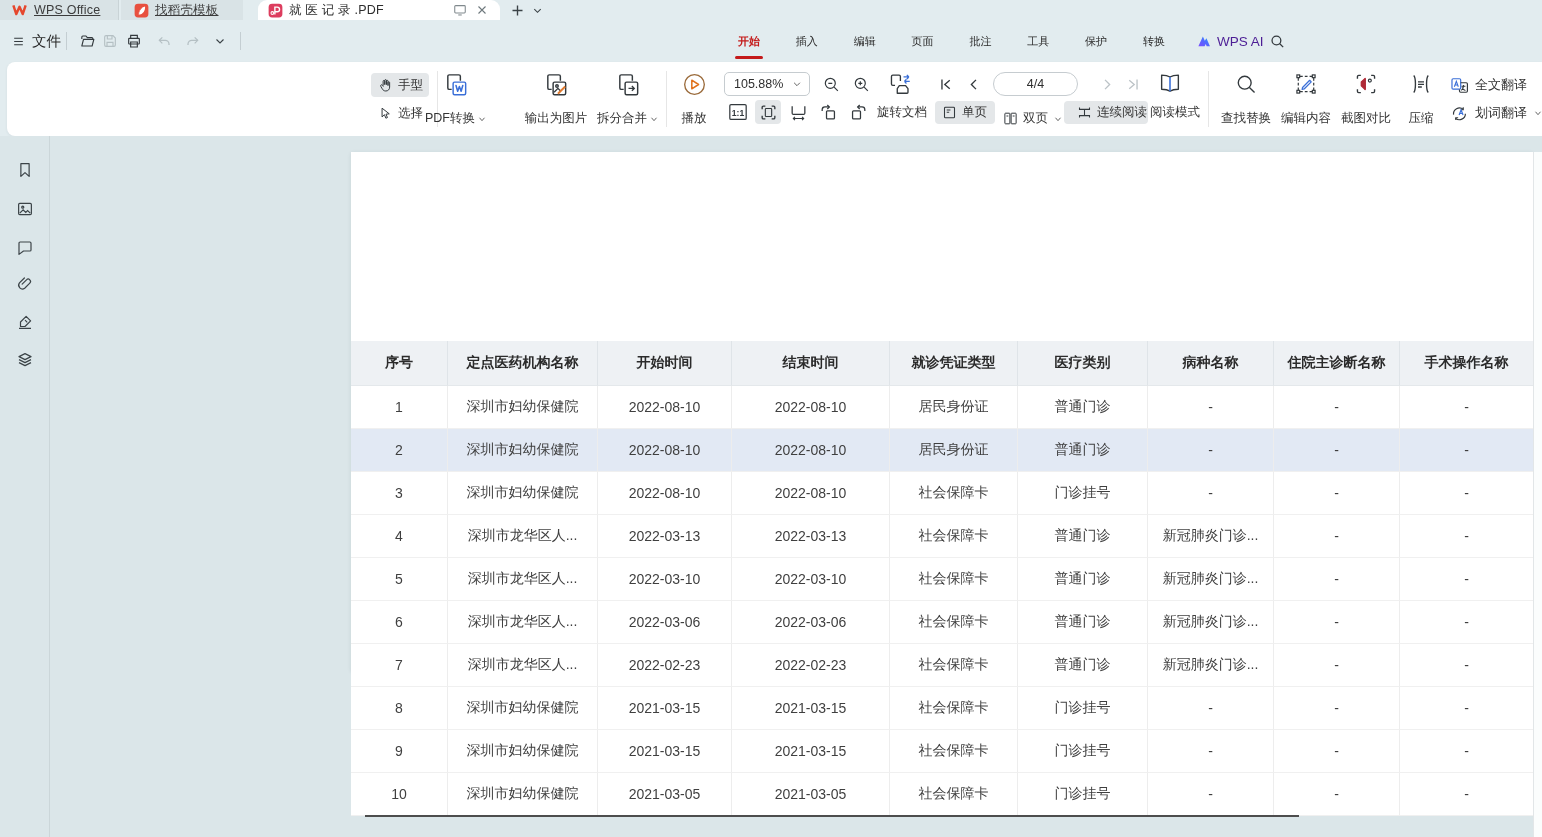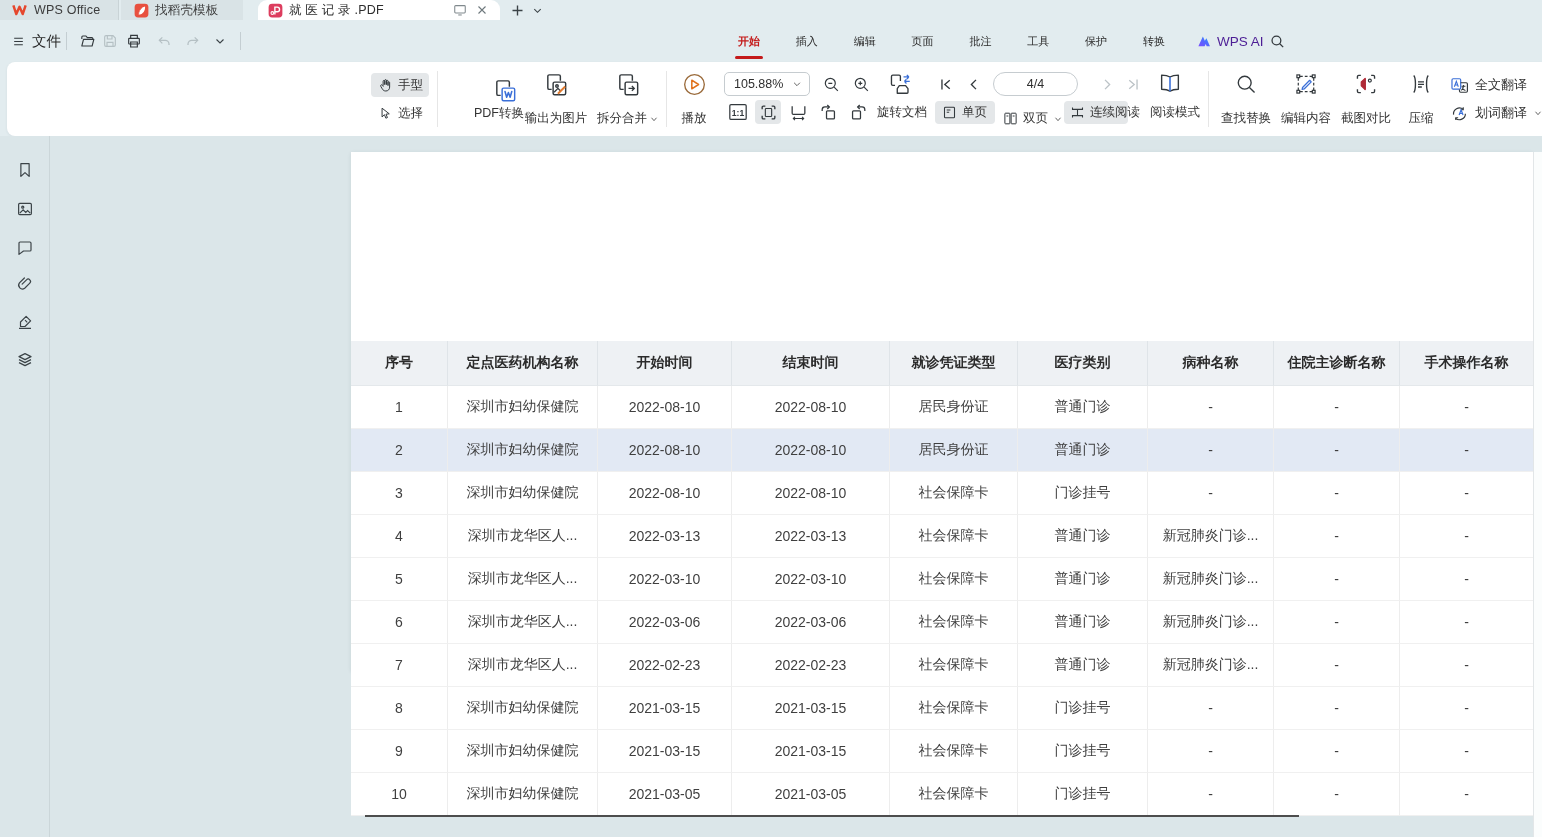--- a/index.html
+++ b/index.html
@@ -3,21 +3,21 @@
 <meta charset="utf-8">
 <style>
   * { margin:0; padding:0; box-sizing:border-box; }
   html,body { width:1542px; height:837px; overflow:hidden; }
   body { font-family:"Liberation Sans","DejaVu Sans",sans-serif; }
   .app { position:relative; width:1542px; height:837px; background:#e2ecef; overflow:hidden; }
 
   
   .tabbar { position:absolute; left:0; top:0; width:1542px; height:20px; }
   .tab { position:absolute; top:0; height:20px; display:flex; align-items:center; font-size:12.5px; color:#3c3c3c; }
-  .tab-inactive { background:#d9e3e6; }
+  .tab-inactive { background:#d9e3e6;text-decoration:underline; }
   .tab1 { left:0; width:119px; padding-left:11px; border-right:1px solid #c9d3d6; }
   .tab2 { left:121px; width:122px; padding-left:13px; }
   .tab-active { left:258px; width:242px; background:#ffffff; border-radius:9px 9px 0 0; padding-left:10px; color:#2d2d2d; }
   .tab .ticon { margin-right:6px; display:inline-flex; }
   .tab-title { letter-spacing:.2px; white-space:pre; }
   .tab-monitor { position:absolute; left:195px; top:3px; }
   .tab-close { position:absolute; left:217px; top:3px; }
   .newtab-btn { position:absolute; left:506px; top:0px; width:22px; height:20px; display:flex; align-items:center; justify-content:center; }
   .tablist-btn { position:absolute; left:528px; top:0px; width:18px; height:20px; display:flex; align-items:center; justify-content:center; }
 
@@ -218,21 +218,21 @@
       <span>
           <svg width="15" height="15" viewBox="0 0 24 24" fill="none" stroke="#33393d" stroke-width="1.6" stroke-linejoin="round">
             <path d="M6.5 3.5v14l3.8-3.6 2.3 5.6 2.5-1-2.3-5.4 5.2-.6z"></path>
           </svg>
         </span>
       <span class="rb-label">选择</span>
     </div>
 
     <div class="rdiv" style="left:430px;"></div>
 
-    <div class="bigbtn" style="left:465px;width:66px;justify-content:center;">
+    <div class="bigbtn" style="left:416px;width:66px;">
       <span>
         <svg width="27" height="27" viewBox="0 0 28 28" fill="none" stroke="#33393d" stroke-width="1.5">
             <path d="M18 9V4.5A1.5 1.5 0 0 0 16.5 3h-10A1.5 1.5 0 0 0 5 4.5v12A1.5 1.5 0 0 0 6.5 18H9"></path>
             <rect x="10.5" y="10.5" width="13" height="13" rx="1.5" stroke="#3a6fd8"></rect>
             <polyline points="13.5,14 15.2,20 17,15 18.8,20 20.5,14" stroke="#3a6fd8" stroke-width="1.6" stroke-linejoin="round" stroke-linecap="round"></polyline>
           </svg>
       </span>
       <span class="rb-label">
           <span>PDF转换</span>
           <svg width="10" height="10" viewBox="0 0 24 24" fill="none" stroke="#555" stroke-width="2.2">
@@ -395,21 +395,21 @@
             <rect x="3" y="3.5" width="8" height="17" rx="1"></rect>
             <rect x="13" y="3.5" width="8" height="17" rx="1"></rect>
             <path d="M5.5 8h3M15.5 8h3"></path>
           </svg>
         </span>
       <span class="rb-label">双页</span>
       <svg width="10" height="10" viewBox="0 0 24 24" fill="none" stroke="#555" stroke-width="2.2">
           <path d="M6 9l6 7 6-7"></path>
         </svg>
     </div>
-    <div class="rb rb-pill" style="left:1057px;top:39px;width:64px;height:23px;padding-left:6px;gap:5px;">
+    <div class="rb rb-pill" style="left:1057px;top:39px;width:84px;height:23px;padding-left:13px;gap:5px;">
       <span>
           <svg width="15" height="15" viewBox="0 0 24 24" fill="none" stroke="#33393d" stroke-width="1.7">
             <path d="M4 4v3h16V4M4 20v-3h16v3M12 7v10"></path>
           </svg>
         </span>
       <span class="rb-label">连续阅读</span>
     </div>
     <div class="rb" style="left:1143px;top:39px;height:23px;">
       <span class="rb-label">阅读模式</span>
     </div>

